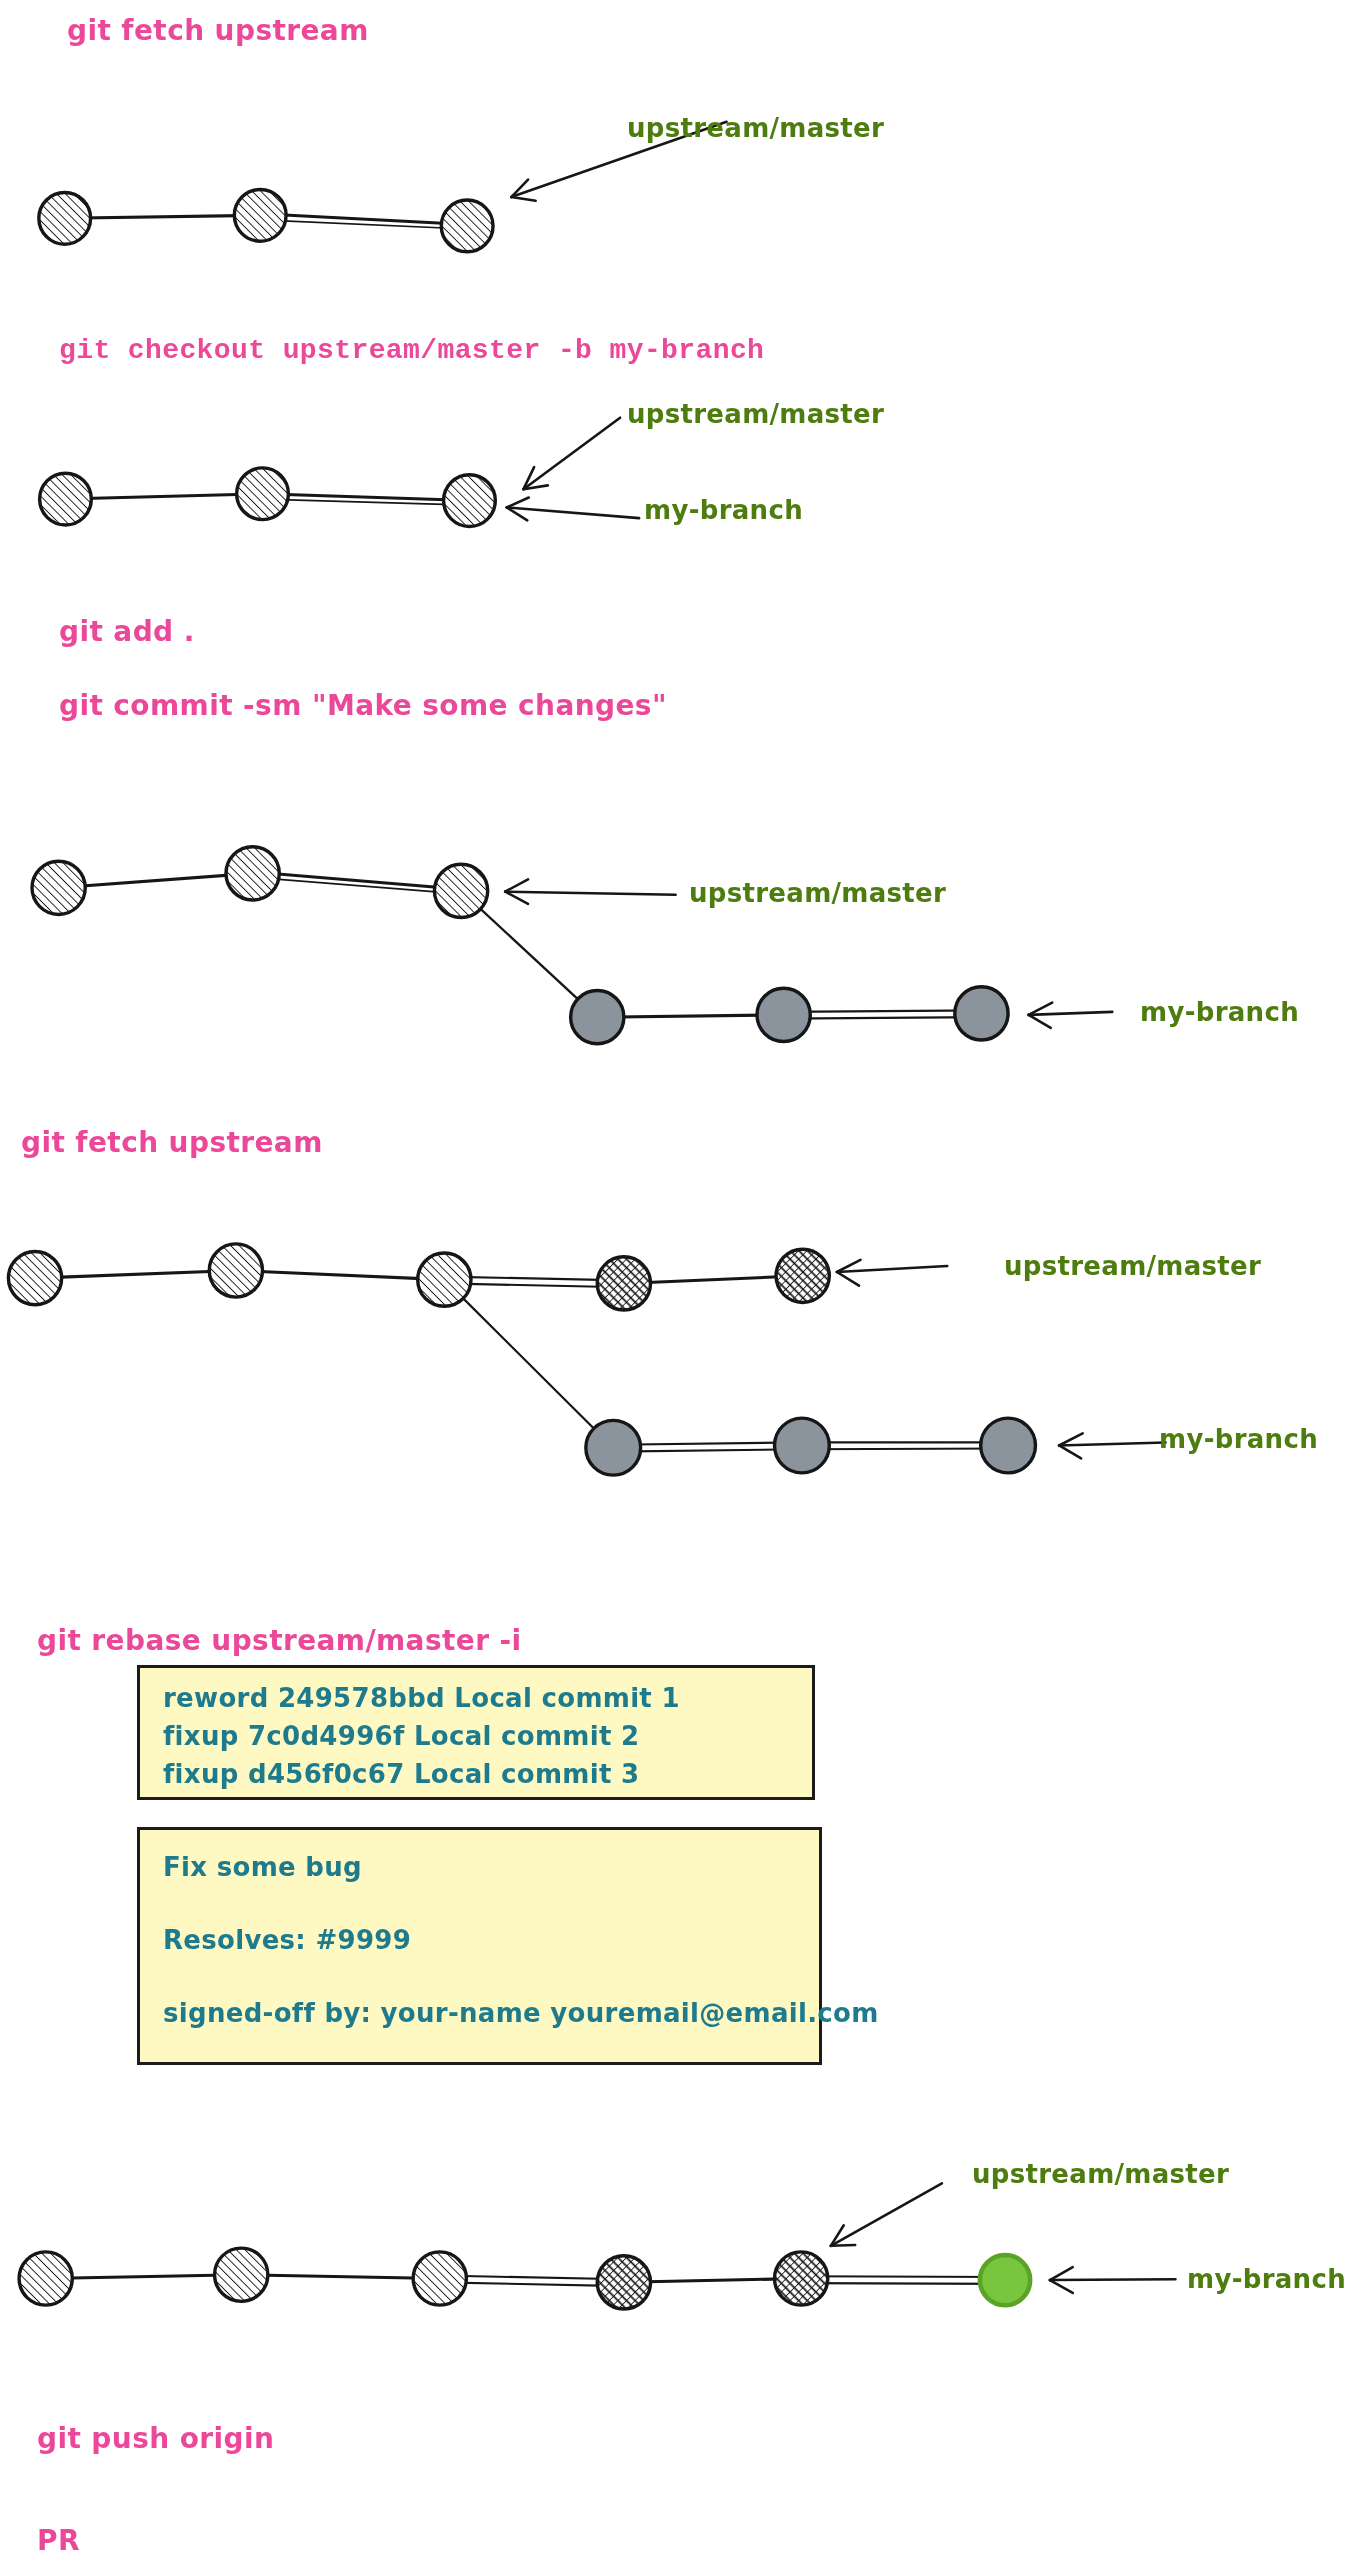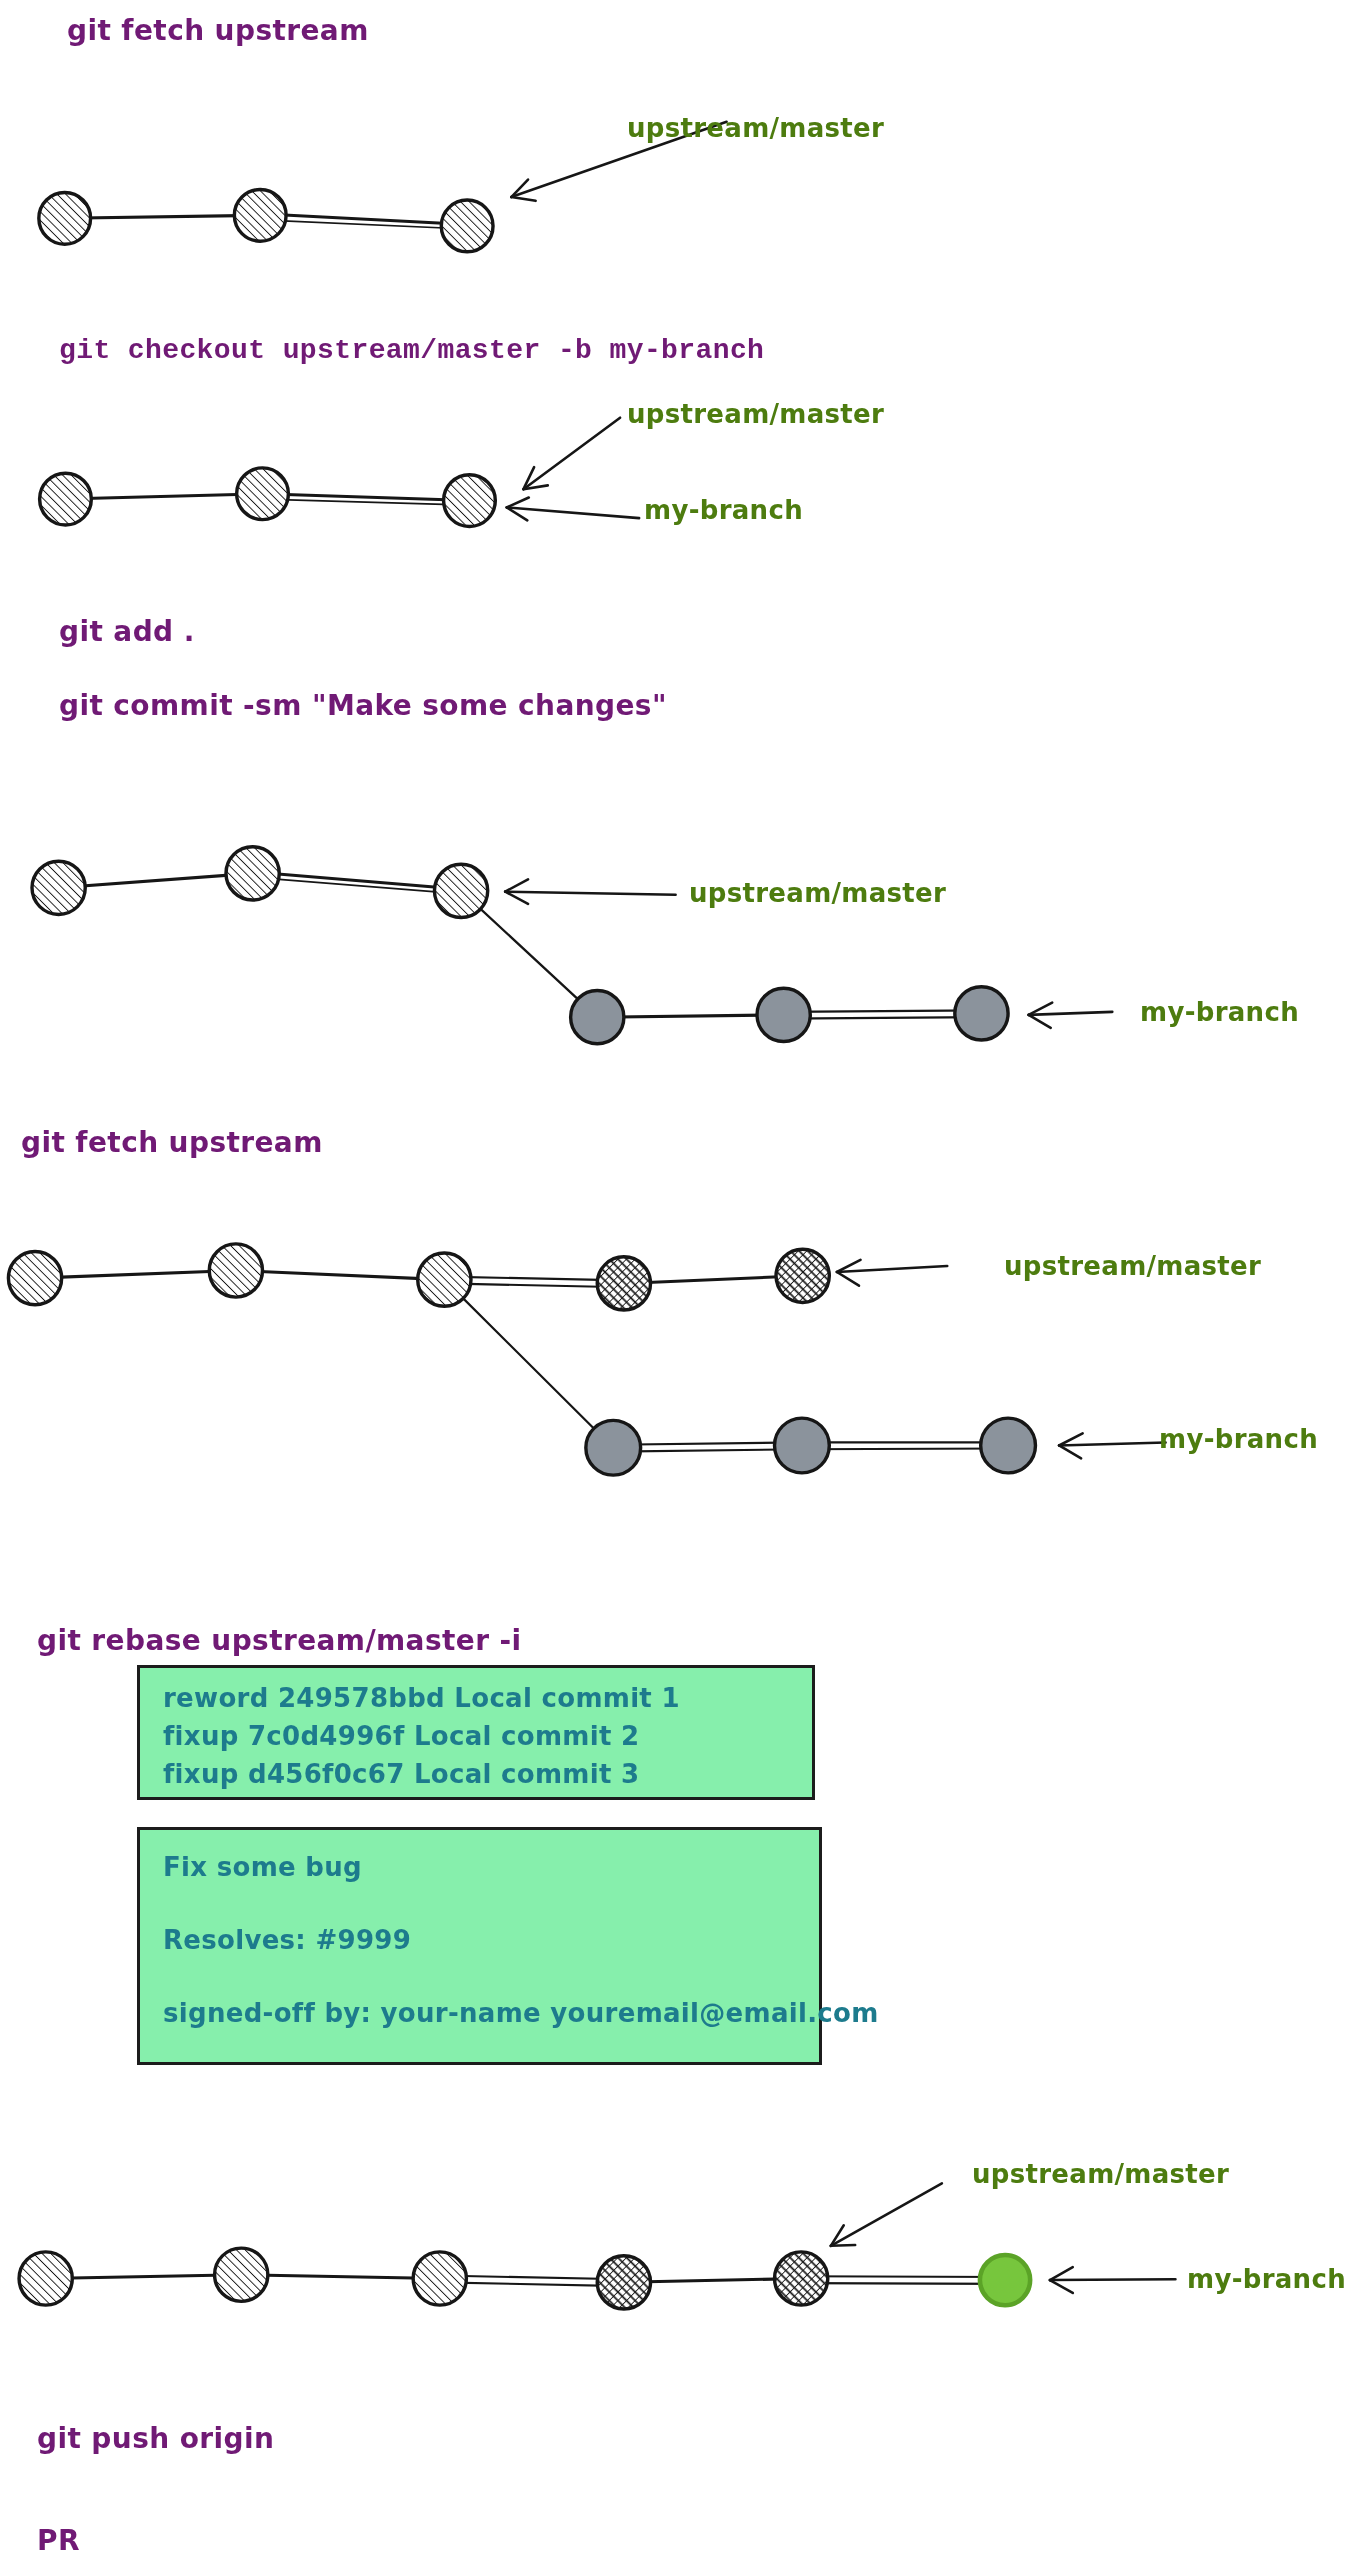--- a/index.html
+++ b/index.html
@@ -1,21 +1,21 @@
 <!DOCTYPE html>
 <html style="font-size:12px"><head>
 <meta charset="utf-8">
 <style>
   html,body{margin:0;padding:0;background:#ffffff;}
   .canvas{position:relative;width:1352px;height:2576px;background:#ffffff;overflow:hidden;
           font-family:"DejaVu Sans",sans-serif;color:#1a1a1a;}
   .gfx{position:absolute;left:0;top:0;}
-  .cmd{position:absolute;font-size:28px;font-weight:bold;letter-spacing:0.4px;white-space:pre;color:#701a75;}
+  .cmd{position:absolute;font-size:28px;font-weight:bold;letter-spacing:0.4px;white-space:pre;color:#ec4899;}
   .lbl{position:absolute;font-size:26px;font-weight:bold;letter-spacing:0.3px;white-space:pre;color:#4d7c0f;}
-  .box{position:absolute;border:3px solid #1c1c1c;background:#86efac;box-sizing:border-box;}
+  .box{position:absolute;border:3px solid #1c1c1c;background:#fef9c3;box-sizing:border-box;}
   .box1{left:137px;top:1665px;width:678px;height:135px;padding:10.7px 7.6px 0 23px;}
   .box2{left:137px;top:1827px;width:685px;height:238px;padding:21px 7.6px 0 23px;}
   .tealline{color:#1d7b8d;font-size:26px;font-weight:bold;letter-spacing:0.3px;line-height:38px;white-space:pre;}
   .box2 .tealline{line-height:33px;margin-bottom:40px;}
   svg line{stroke:#161616;stroke-linecap:round;}
 </style>
 </head>
 <body>
 
 <div class="canvas">

